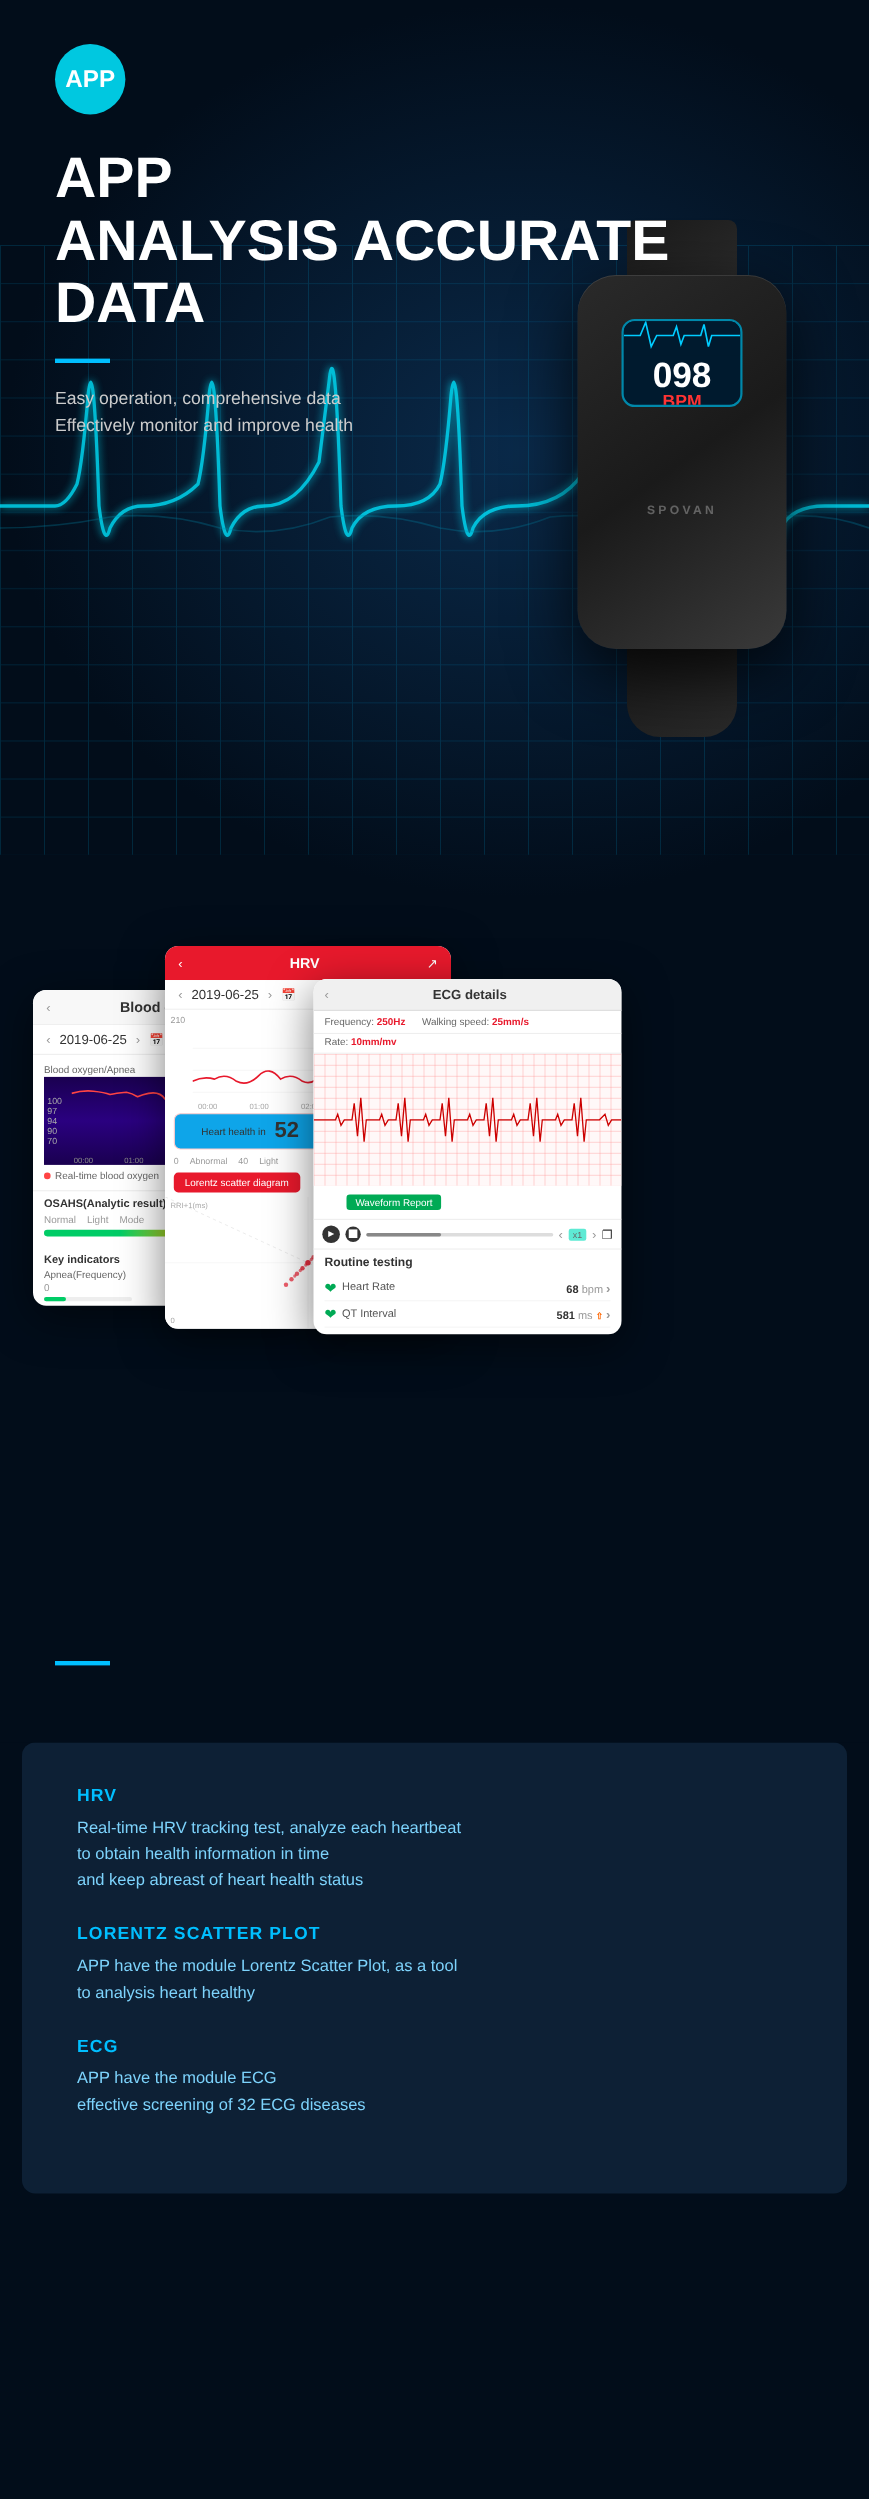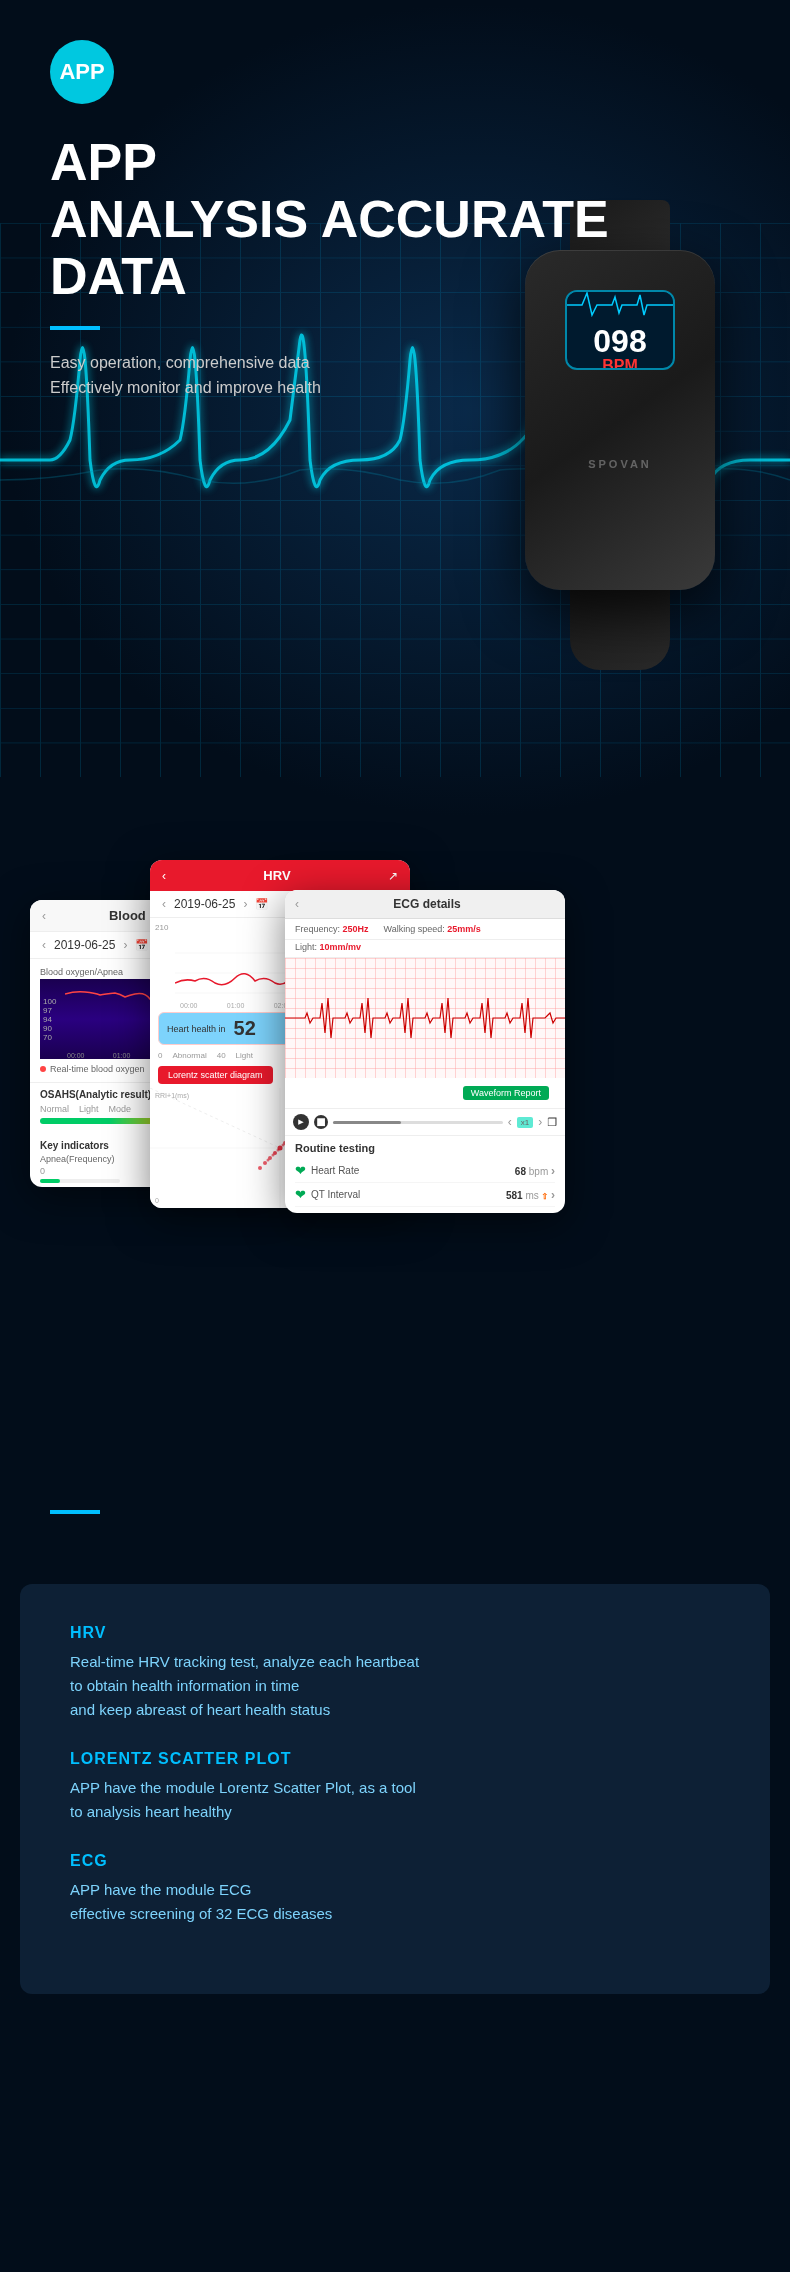--- a/index.html
+++ b/index.html
@@ -339,24 +339,24 @@
 
     .hrv-y-label {
       font-size: 8px;
       color: #999;
       position: absolute;
       left: 5px;
       top: 5px;
     }
 
     .heart-health-box {
-      background: #7dd3fc;
+      background: #0ea5e9;
       border: 1px solid #ffcccc;
       border-radius: 6px;
-      padding: 4px 8px;
+      padding: 4px 24px;
       margin: 4px 8px;
       display: flex;
       align-items: center;
       gap: 8px;
     }
 
     .heart-health-text {
       font-size: 9px;
       color: #333;
     }
@@ -815,34 +815,34 @@
           <span>Frequency:</span>
           <span class="ecg-param-highlight">250Hz</span>
         </span>
         <span>
           <span>Walking speed:</span>
           <span class="ecg-param-highlight">25mm/s</span>
         </span>
       </div>
       <div class="ecg-params" style="padding-top:2px;">
         <span>
-          <span>Light:</span>
+          <span>Rate:</span>
           <span class="ecg-param-highlight">10mm/mv</span>
         </span>
       </div>
 
       <div class="ecg-chart">
         <div class="ecg-grid"></div>
         <svg width="280" height="120" viewBox="0 0 280 120" style="position:absolute;top:0;left:0;">
 
           <path d="M0,60 L20,60 L22,55 L25,65 L28,60 L35,60 L37,45 L40,75 L43,40 L46,80 L48,60 L60,60 L62,55 L65,65 L68,60 L75,60 L77,45 L80,75 L83,40 L86,80 L88,60 L100,60 L102,55 L105,65 L108,60 L115,60 L117,45 L120,75 L123,40 L126,80 L128,60 L140,60 L142,55 L145,65 L148,60 L155,60 L157,45 L160,75 L163,40 L166,80 L168,60 L180,60 L182,55 L185,65 L188,60 L195,60 L197,45 L200,75 L203,40 L206,80 L208,60 L220,60 L222,55 L225,65 L228,60 L235,60 L237,45 L240,75 L243,40 L246,80 L248,60 L260,60 L265,55 L268,65 L271,60 L280,60" fill="none" stroke="#cc0000" stroke-width="1.2"></path>
         </svg>
       </div>
 
-      <div style="padding:4px 8px;display:flex;align-items:center;gap:6px;justify-content:space-between;">
+      <div style="padding:4px 8px;display:flex;align-items:center;gap:6px;">
         <span style="font-size:9px;">☷</span>
         <span class="waveform-badge">Waveform Report</span>
       </div>
 
       <div class="playback-bar">
         <div class="play-btn">▶</div>
         <div style="width:14px;height:14px;background:#333;border-radius:50%;display:flex;align-items:center;justify-content:center;">■</div>
         <div class="progress-bar-bg">
           <div style="height:3px;width:40%;background:#888;border-radius:2px;"></div>
         </div>

